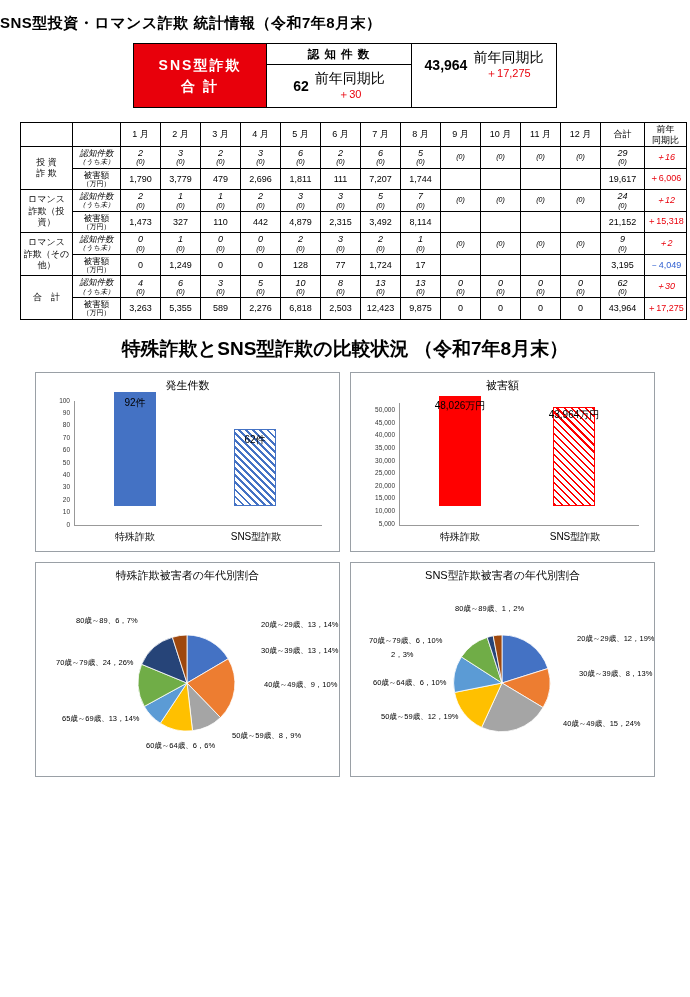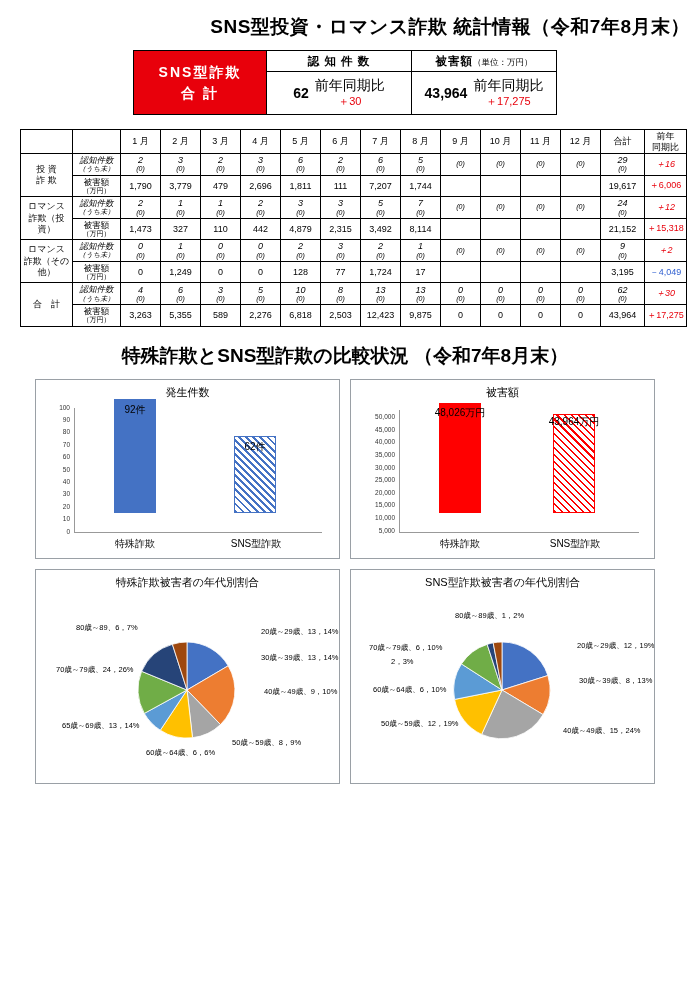--- a/index.html
+++ b/index.html
@@ -7,22 +7,22 @@
     margin: 0; padding: 0;
     width: 690px; height: 997px;
     background: #ffffff;
     font-family: "Liberation Sans", sans-serif;
     color: #000;
   }
   .page { position: relative; width: 690px; height: 997px; overflow: hidden; }
 
   
   .main-title {
-    text-align: right;
-    font-size: 19px;
+    text-align: left;
+    font-size: 15px;
     font-weight: bold;
     letter-spacing: 0.5px;
     margin: 14px 0 10px 0;
   }
 
   
   .summary-wrap {
     display: flex;
     justify-content: center;
     margin-bottom: 14px;
@@ -170,23 +170,20 @@
         </div>
         <div class="sum-body">
           <span class="sum-num">62</span>
           <span class="sum-cmp">
             <span class="lbl" style="display:block">前年同期比</span>
             <span class="val" style="display:block">＋30</span>
           </span>
         </div>
       </div>
       <div class="sum-col">
-        <div class="sum-head">
-          <span>被害額</span><span class="unit">（単位：万円）</span>
-        </div>
         <div class="sum-body">
           <span class="sum-num">43,964</span>
           <span class="sum-cmp">
             <span class="lbl" style="display:block">前年同期比</span>
             <span class="val" style="display:block">＋17,275</span>
           </span>
         </div>
       </div>
     </div>
   </div>

